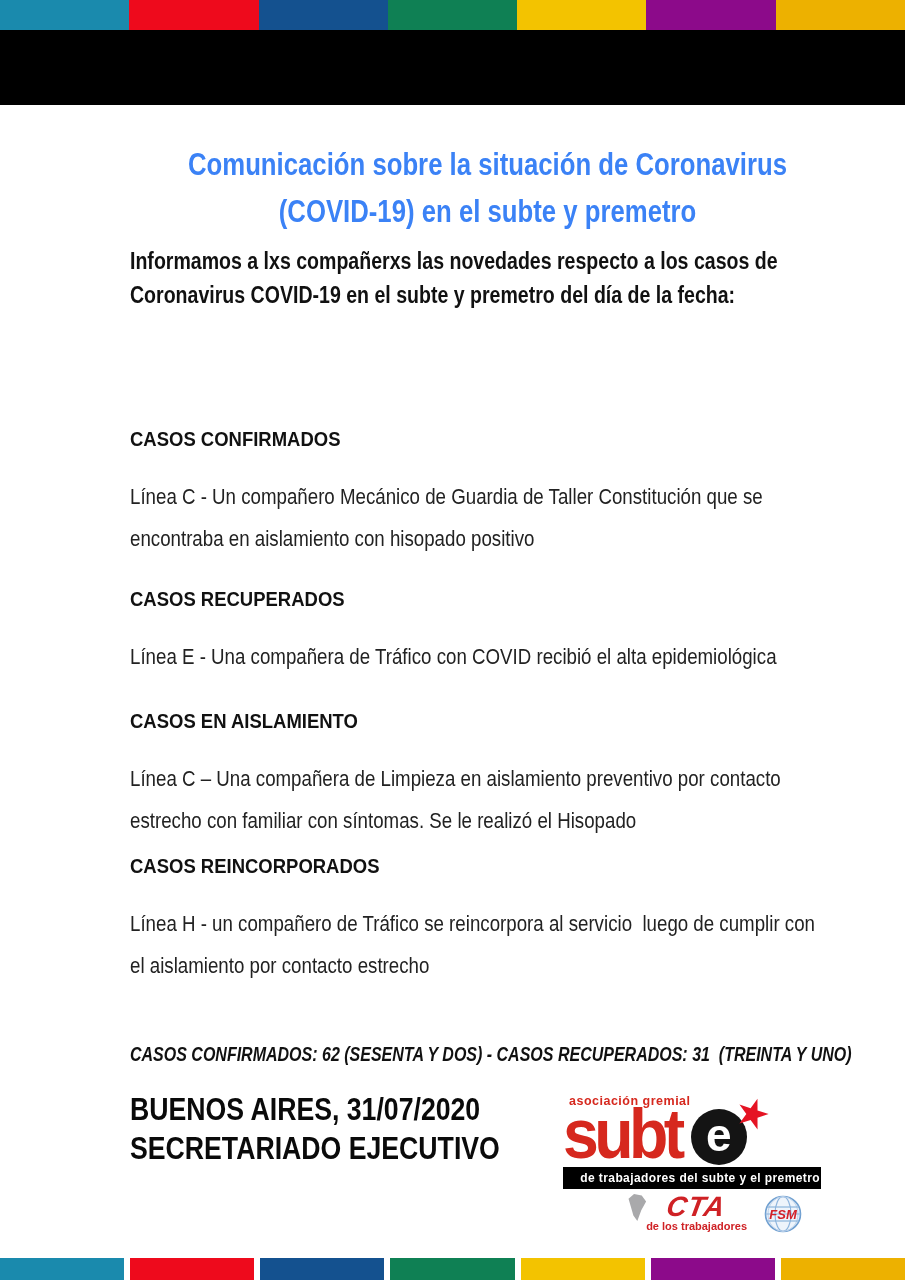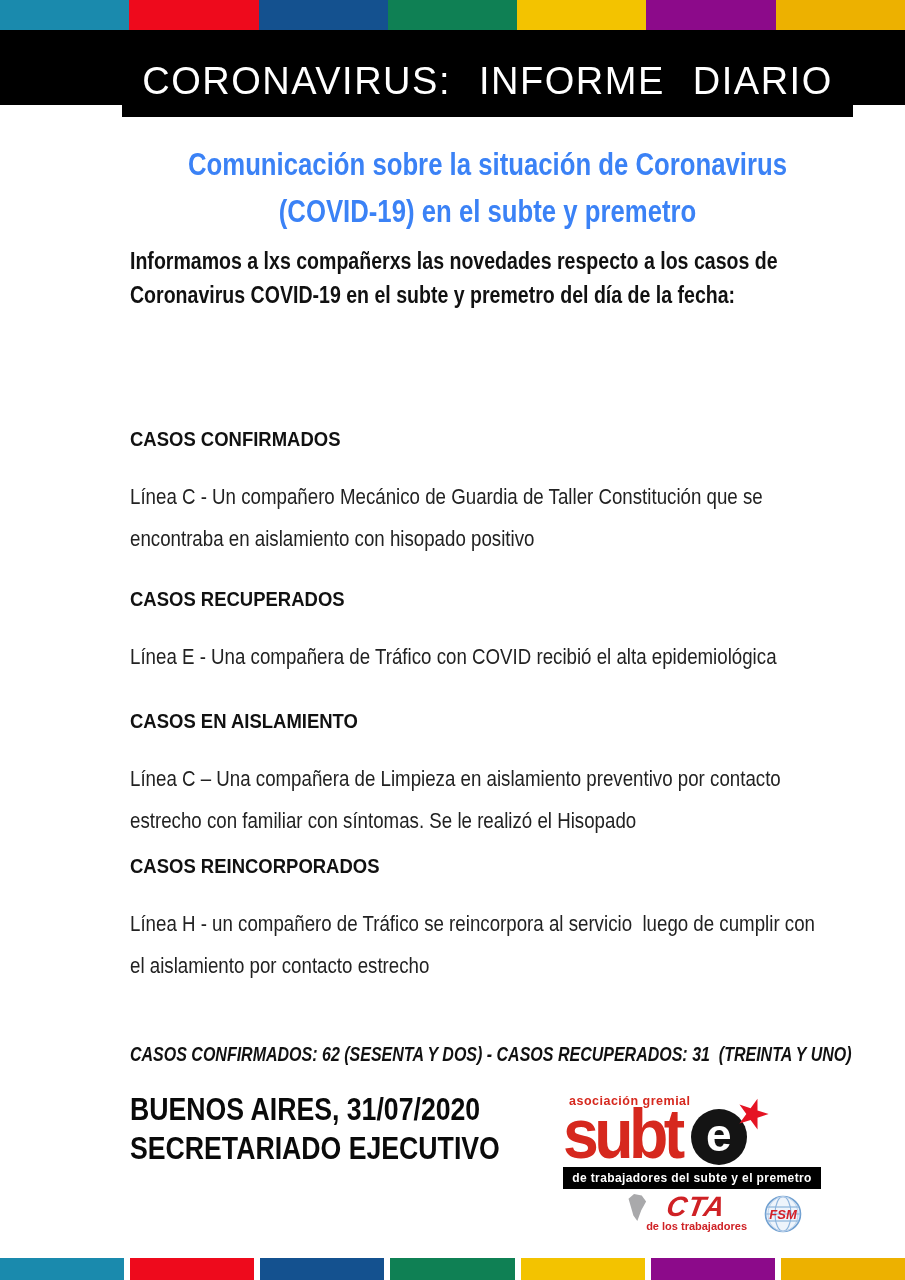--- a/index.html
+++ b/index.html
@@ -52,21 +52,21 @@
   .word-subt { font-size:70px; font-weight:bold; color:#d6281e; letter-spacing:-5px;
                line-height:50px; display:inline-block; transform:scaleX(0.92);
                transform-origin:0 50%; }
   .word-e { width:56px; height:56px; background:#141414; border-radius:50%;
             color:#fff; display:flex; align-items:center; justify-content:center;
             font-size:46px; font-weight:bold; margin-left:0px; }
   .word-e span { position:relative; top:-2px; }
   .star { position:absolute; right:50px; top:-16px; color:#e51323; font-size:40px;
           transform:rotate(18deg); line-height:1; }
   .logo-black-bar { margin-top:2px; background:#000; color:#fff; font-weight:bold;
-                    font-size:12px; letter-spacing:0.4px; text-align:center;
+                    font-size:12px; letter-spacing:0.4px; text-align:right;
                     padding:4px 1px; white-space:nowrap; }
   .logo-orgs { display:flex; align-items:flex-start; justify-content:flex-end;
                gap:16px; margin-top:5px; padding-right:18px; }
   .cta { position:relative; text-align:center; padding-left:14px; }
   .cta-map { position:absolute; left:-8px; top:0px; width:22px; height:27px; background:#a9a9ab;
              clip-path:polygon(45% 0, 80% 6%, 100% 28%, 78% 60%, 60% 100%, 42% 80%, 30% 45%, 20% 18%); }
   .cta-text { display:inline-block; font-size:28px; line-height:25px; font-weight:bold;
               font-style:italic; color:#cf2125; letter-spacing:1px; transform:skewX(-10deg); }
   .cta-sub { font-size:11px; font-weight:bold; color:#cf2125; white-space:nowrap; }
   .fsm { display:block; }
@@ -80,23 +80,20 @@
       <div class="seg" style="background: rgb(26, 138, 173);"></div>
       <div class="seg" style="background: rgb(238, 10, 28);"></div>
       <div class="seg" style="background: rgb(20, 81, 143);"></div>
       <div class="seg" style="background: rgb(15, 128, 84);"></div>
       <div class="seg" style="background: rgb(243, 195, 0);"></div>
       <div class="seg" style="background: rgb(140, 10, 138);"></div>
       <div class="seg" style="background: rgb(237, 177, 0);"></div>
     </div>
 
   <div class="banner-strip"></div>
-  <div class="banner-box">
-    <h1 class="banner-title">CORONAVIRUS: INFORME DIARIO</h1>
-  </div>
 
   <h2 class="heading">
     <span class="sqz ctr">Comunicación sobre la situación de Coronavirus</span>
     <span class="sqz ctr">(COVID-19) en el subte y premetro</span>
   </h2>
 
   <div class="intro">
     <span class="sqz">Informamos a lxs compañerxs las novedades respecto a los casos de
 Coronavirus COVID-19 en el subte y premetro del día de la fecha:</span>
   </div>

